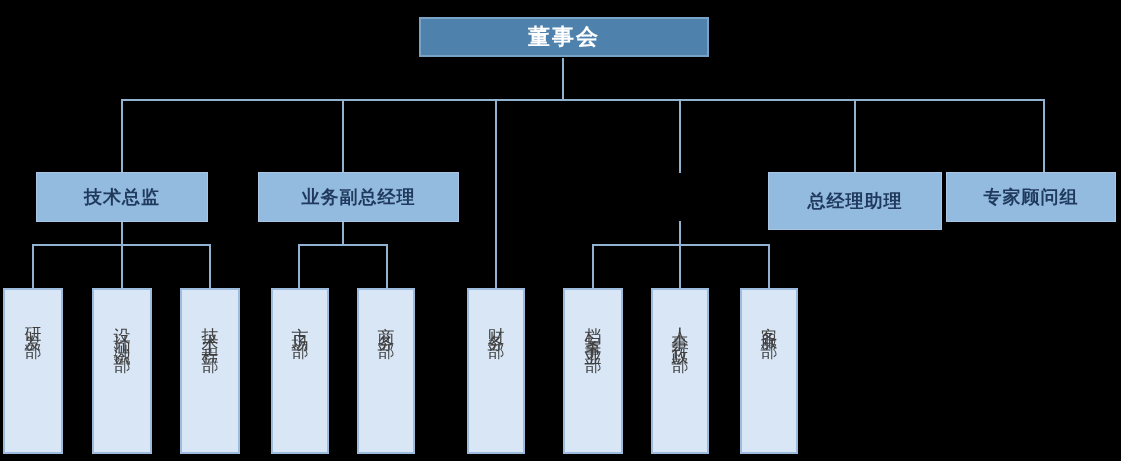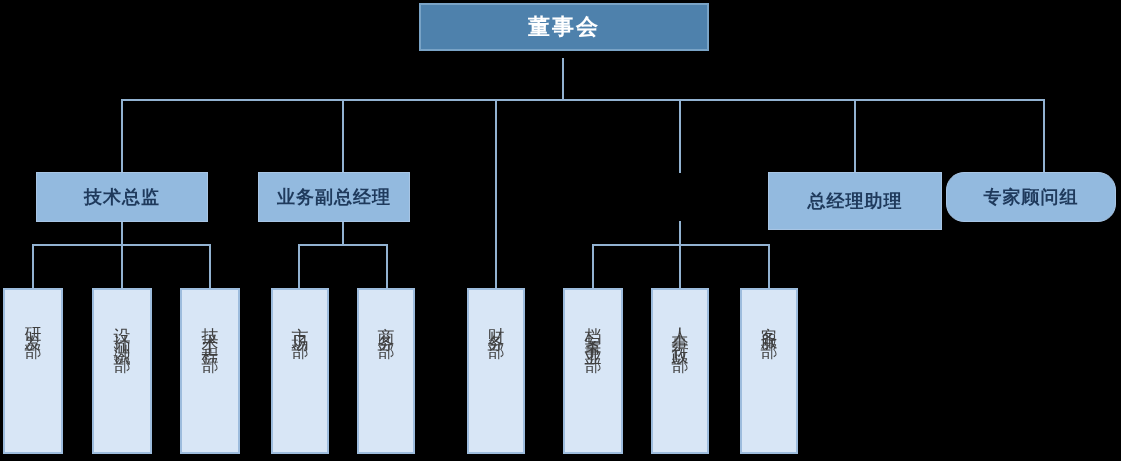--- a/index.html
+++ b/index.html
@@ -81,34 +81,34 @@
   <div class="cline" style="left:298px; top:244px; width:90px;  height:2px;"></div>
   <div class="cline" style="left:298px; top:244px; width:2px;   height:45px;"></div>
   <div class="cline" style="left:386px; top:244px; width:2px;   height:45px;"></div>
 
   <div class="cline" style="left:679px; top:221px; width:2px;   height:25px;"></div>
   <div class="cline" style="left:592px; top:244px; width:178px; height:2px;"></div>
   <div class="cline" style="left:592px; top:244px; width:2px;   height:45px;"></div>
   <div class="cline" style="left:679px; top:244px; width:2px;   height:45px;"></div>
   <div class="cline" style="left:768px; top:244px; width:2px;   height:45px;"></div>
 
-  <div class="node node-l1" style="left:419px; top:3px; width:290px; height:48px;">
+  <div class="node node-l1" style="left:419px; top:17px; width:290px; height:40px;">
     <span>董事会</span>
   </div>
 
   <div class="node node-l2" style="left:36px; top:172px; width:172px; height:50px;">
     <span>技术总监</span>
   </div>
-  <div class="node node-l2" style="left:258px; top:172px; width:152px; height:50px;">
+  <div class="node node-l2" style="left:258px; top:172px; width:201px; height:50px;">
     <span>业务副总经理</span>
   </div>
   <div class="node node-l2" style="left:768px; top:172px; width:174px; height:58px;">
     <span>总经理助理</span>
   </div>
-  <div class="node node-l2" style="left:946px; top:172px; width:170px; height:50px;border-radius:18px;">
+  <div class="node node-l2" style="left:946px; top:172px; width:170px; height:50px;">
     <span>专家顾问组</span>
   </div>
 
   <div class="node node-l3" style="left:3px; top:288px; width:60px; height:166px;">
     <span class="v-label">研发部</span>
   </div>
   <div class="node node-l3" style="left:92px; top:288px; width:60px; height:166px;">
     <span class="v-label">设计测试部</span>
   </div>
   <div class="node node-l3" style="left:180px; top:288px; width:60px; height:166px;">

